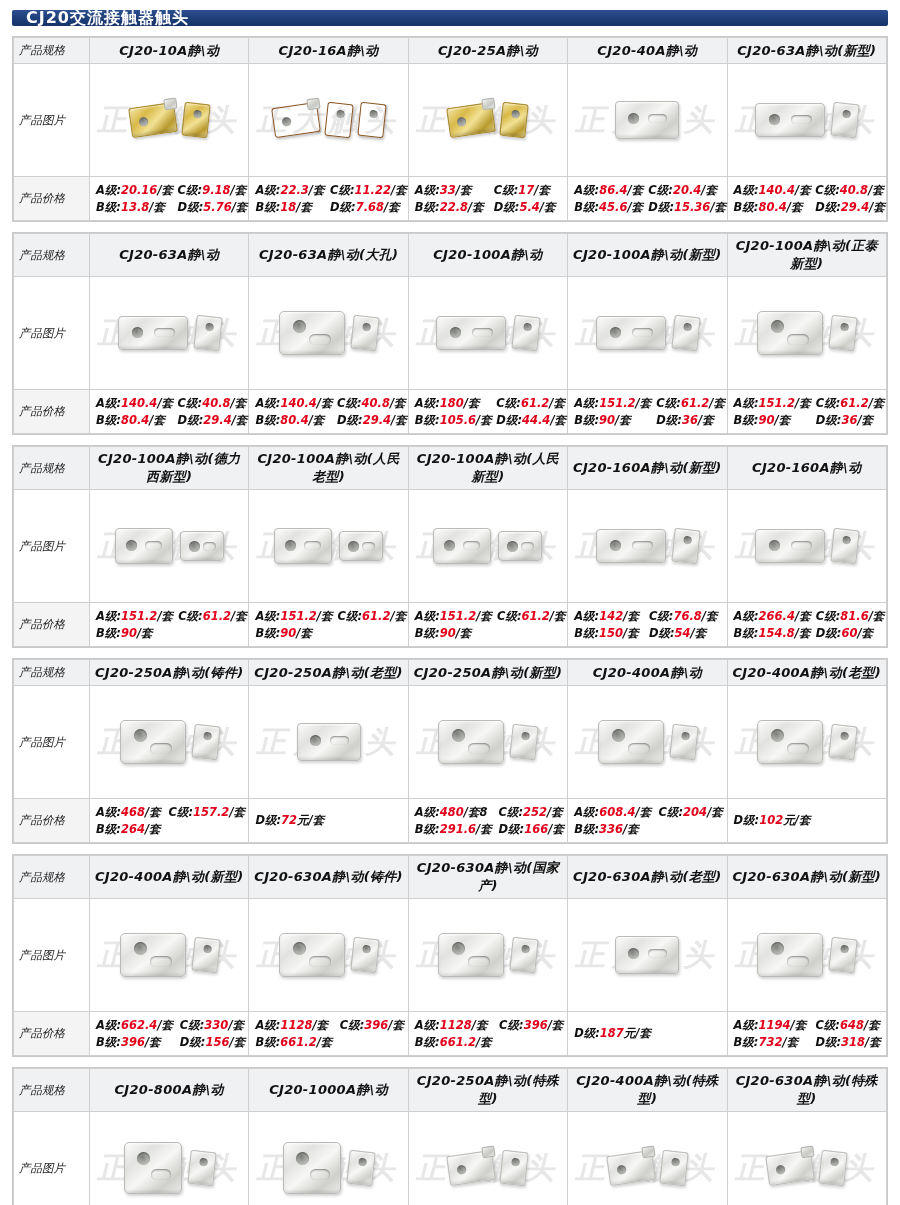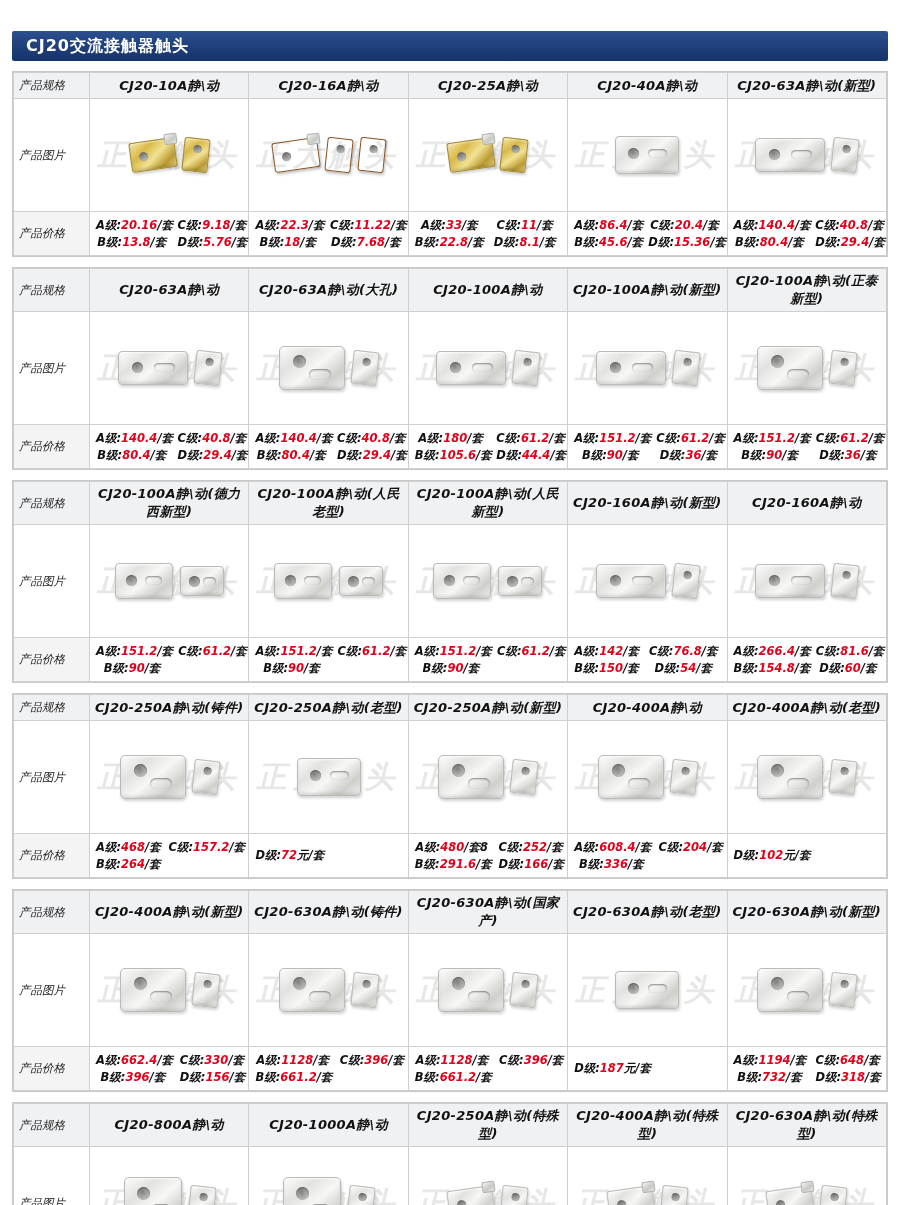--- a/index.html
+++ b/index.html
@@ -8,28 +8,27 @@
     width: 900px;
     background: #fff;
     font-family: "DejaVu Sans", "Liberation Sans", sans-serif;
     font-size: 12px;
     color: #1a1a1a;
   }
   .page { width:900px; padding: 10px 12px 6px 12px; }
 
   
   .title-bar {
-    height: 30px;
+    height: 16px;
     background: linear-gradient(to bottom, #2c4f8f 0%, #20417c 45%, #16336a 100%);
     border-radius: 2px;
     display: flex;
     align-items: center;
     padding-left: 14px;
     margin-bottom: 10px;
-    margin-top: 21px;
   }
   .title-bar .t {
     color: #ffffff;
     font-size: 16px;
     font-weight: bold;
     letter-spacing: 1px;
   }
 
   
   .block {
@@ -117,21 +116,21 @@
   .tip {
     position:absolute; border-radius: 2px;
     background: linear-gradient(150deg,#f3f3f1,#c6c8c3 60%,#e9eae7);
     border:1px solid #b0b2ad;
   }
 
   
   .priceline { white-space: nowrap; font-size: 11.5px; line-height: 17px; }
   .priceline b { font-weight: bold; color: #111; }
   .val { color: #e2001a; font-weight: bold; }
-  .pg { display:flex; gap: 10px; text-align: center; }
+  .pg { display:flex; gap: 10px; }
   .pcol { min-width: 0; }
 </style>
 </head>
 <body>
 
 <div class="page">
 
   <div class="title-bar">
     <div class="t">CJ20交流接触器触头</div>
   </div>
@@ -236,21 +235,21 @@
               </td>
               <td class="cell">
         <div class="pg">
           <div class="pcol"><span class="priceline"><b>A级:</b><span class="val">22.3</span><b>/套</b></span><br><span class="priceline"><b>B级:</b><span class="val">18</span><b>/套</b></span></div>
           <div class="pcol"><span class="priceline"><b>C级:</b><span class="val">11.22</span><b>/套</b></span><br><span class="priceline"><b>D级:</b><span class="val">7.68</span><b>/套</b></span></div>
         </div>
               </td>
               <td class="cell">
         <div class="pg">
           <div class="pcol"><span class="priceline"><b>A级:</b><span class="val">33</span><b>/套</b></span><br><span class="priceline"><b>B级:</b><span class="val">22.8</span><b>/套</b></span></div>
-          <div class="pcol"><span class="priceline"><b>C级:</b><span class="val">11</span><b>/套</b></span><br><span class="priceline"><b>D级:</b><span class="val">8.1</span><b>/套</b></span></div>
+          <div class="pcol"><span class="priceline"><b>C级:</b><span class="val">17</span><b>/套</b></span><br><span class="priceline"><b>D级:</b><span class="val">5.4</span><b>/套</b></span></div>
         </div>
               </td>
               <td class="cell">
         <div class="pg">
           <div class="pcol"><span class="priceline"><b>A级:</b><span class="val">86.4</span><b>/套</b></span><br><span class="priceline"><b>B级:</b><span class="val">45.6</span><b>/套</b></span></div>
           <div class="pcol"><span class="priceline"><b>C级:</b><span class="val">20.4</span><b>/套</b></span><br><span class="priceline"><b>D级:</b><span class="val">15.36</span><b>/套</b></span></div>
         </div>
               </td>
               <td class="cell">
         <div class="pg">

